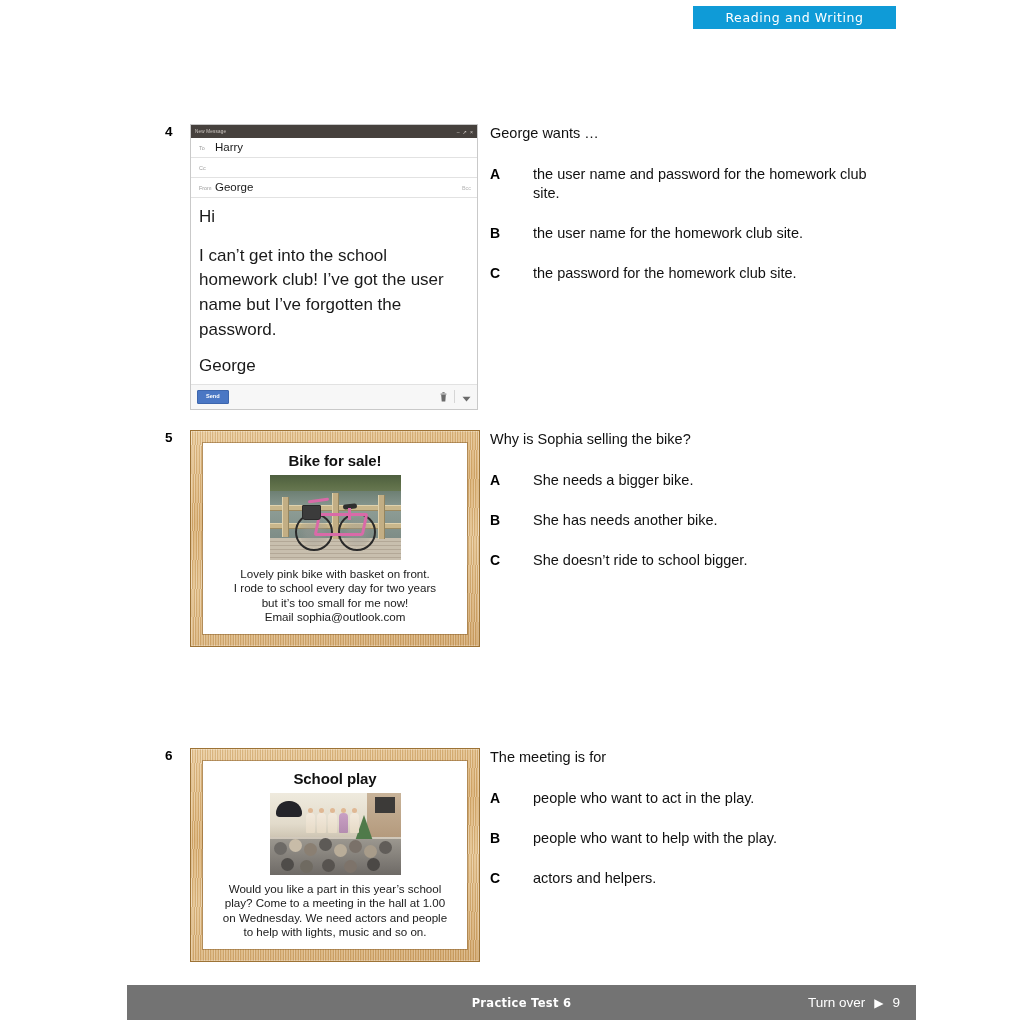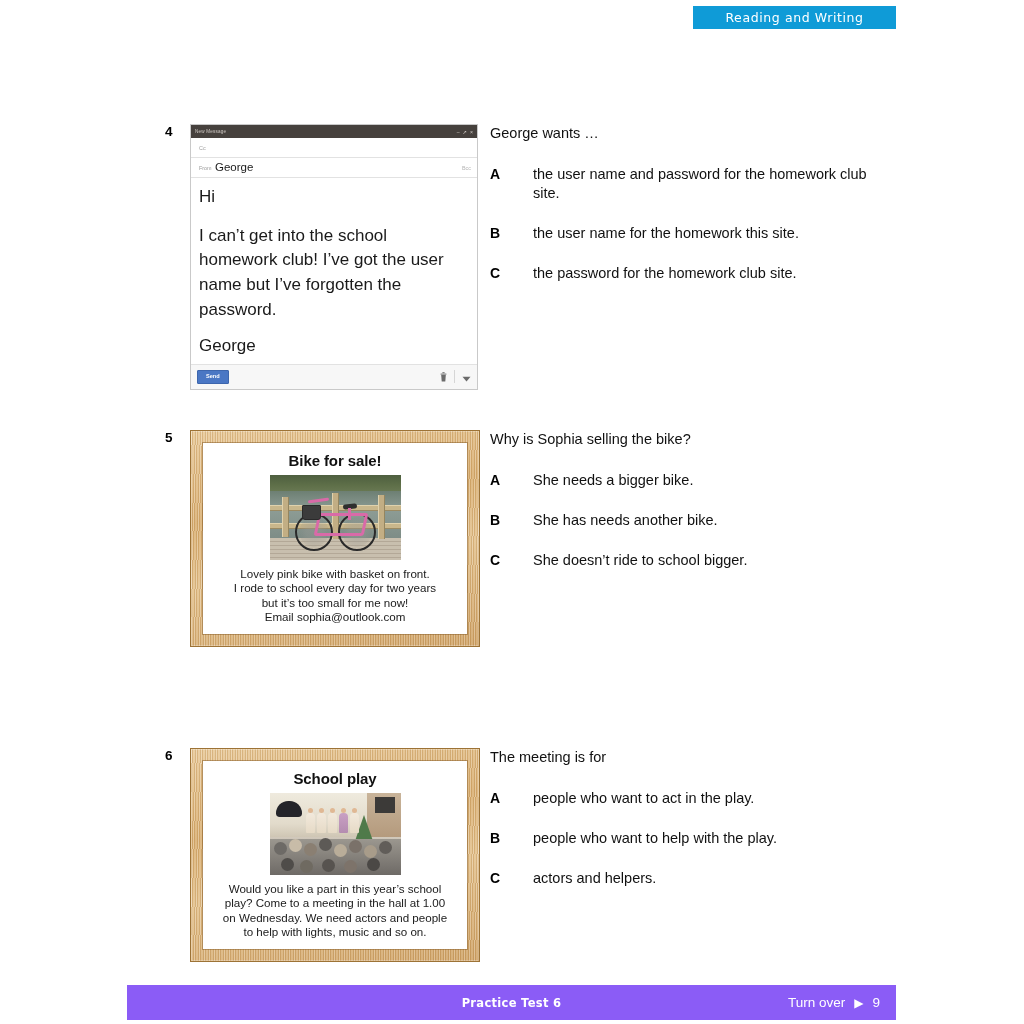--- a/index.html
+++ b/index.html
@@ -354,23 +354,24 @@
     border-radius: 50%;
   }
 
   
   .footer-bar {
     position: absolute;
     left: 127px;
     top: 985px;
     width: 769px;
     height: 35px;
-    background: #8b5cf6;
-    display: flex;
-    align-items: center;
+    background: #737373;
+    display: flex;
+    align-items: center;
+    padding-left: 20px;
   }
   .footer-center {
     position: absolute;
     left: 0; right: 0;
     text-align: center;
     color: #ffffff;
     font-size: 11.5px;
     font-weight: bold;
     letter-spacing: 0.3px;
     font-family: "DejaVu Sans", sans-serif;
@@ -403,20 +404,24 @@
 
       <div class="email-titlebar">
         <span class="email-title">New Message</span>
         <span class="email-winbtns">
           <span>–</span>
           <span>↗</span>
           <span>×</span>
         </span>
       </div>
 
+      <div class="email-field">
+        <span class="field-label">To</span>
+        <span class="field-value">Harry</span>
+      </div>
 
       <div class="email-field">
         <span class="field-label">Cc</span>
         <span class="field-value"></span>
       </div>
 
       <div class="email-field">
         <span class="field-label">From</span>
         <span class="field-value">George</span>
         <span class="field-bcc">Bcc</span>
@@ -451,21 +456,21 @@
   </div>
 
   <div class="qa-column">
     <p class="q-stem">George wants …</p>
     <div class="option-row">
       <span class="option-letter">A</span>
       <span class="option-text">the user name and password for the homework club site.</span>
     </div>
     <div class="option-row">
       <span class="option-letter">B</span>
-      <span class="option-text">the user name for the homework this site.</span>
+      <span class="option-text">the user name for the homework club site.</span>
     </div>
     <div class="option-row">
       <span class="option-letter">C</span>
       <span class="option-text">the password for the homework club site.</span>
     </div>
   </div>
 </div>
 
 <div class="question-block" id="q5">
   <div class="q-number">5</div>

